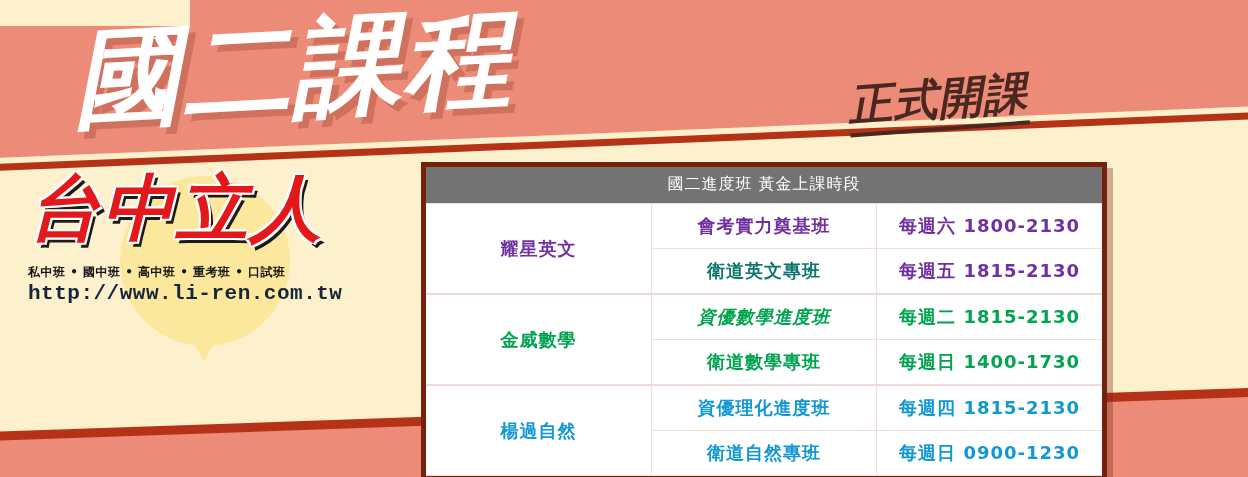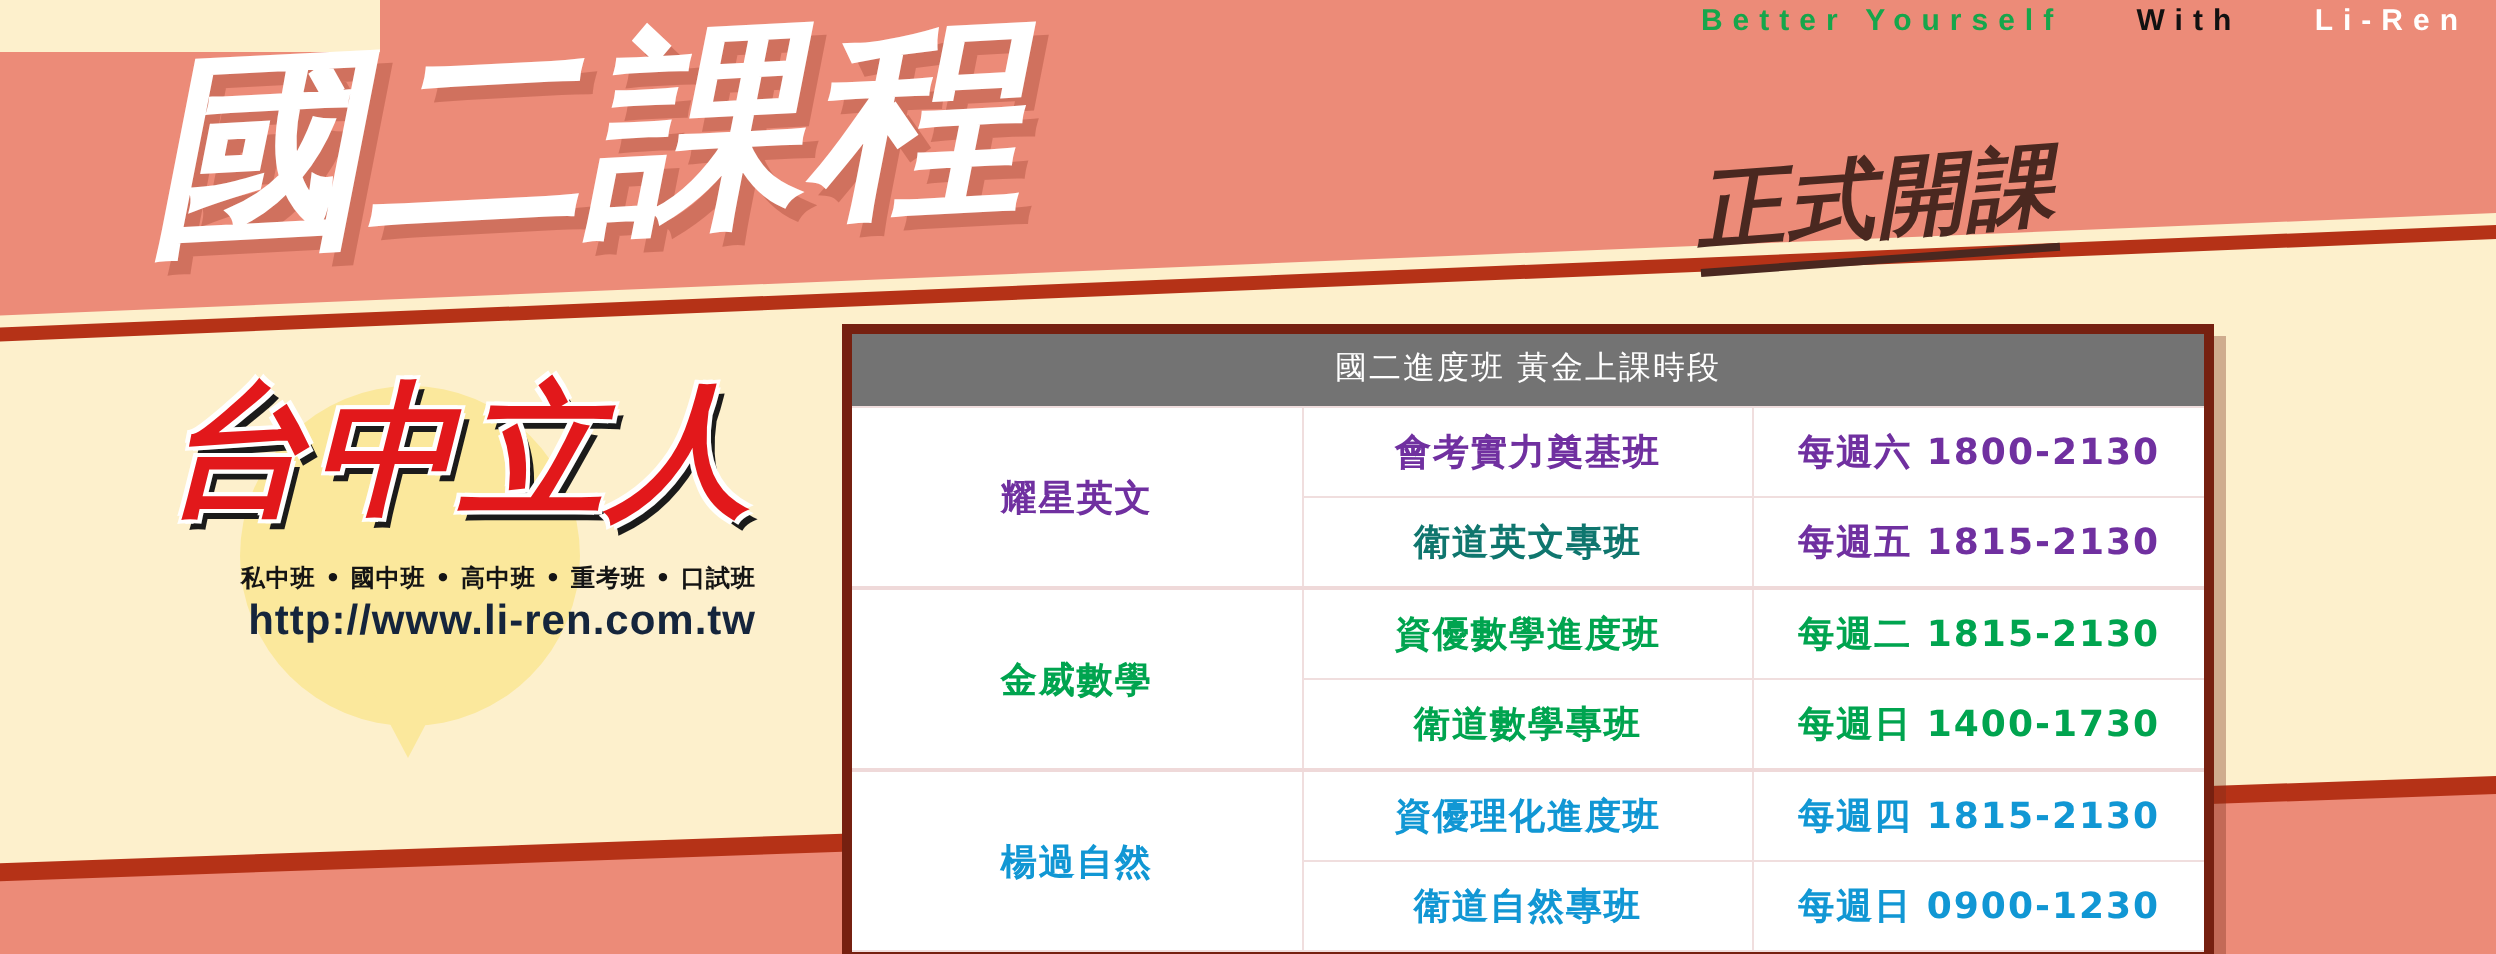--- a/index.html
+++ b/index.html
@@ -71,22 +71,22 @@
   }
   .sub-head-txt{
     font-family:"DejaVu Serif","Liberation Serif",serif;
     font-size:44px;font-weight:bold;font-style:italic;
     color:#4A2820;letter-spacing:1px;white-space:nowrap;
     border-bottom:4px solid #4A2820;padding-bottom:3px;
   }
 
   
   .logo-wrap{
-    position:absolute;left:28px;top:189px;width:350px;z-index:7;
-    text-align:right;
+    position:absolute;left:28px;top:172px;width:350px;z-index:7;
+    text-align:left;
   }
   .sunburst{
     position:absolute;left:92px;top:4px;width:170px;height:170px;
     background:#FBE89C;border-radius:50%;z-index:-1;
   }
   .sunray{
     position:absolute;left:118px;top:80px;width:0;height:0;
     border-left:58px solid transparent;border-right:58px solid transparent;
     border-top:110px solid #FBE89C;z-index:-1;
   }
@@ -109,21 +109,21 @@
     font-family:"DejaVu Sans","Liberation Sans",sans-serif;
     font-size:12px;font-weight:bold;color:#141414;letter-spacing:0.5px;
     margin-top:20px;
   }
   .logo-exp{
     font-family:"DejaVu Sans","Liberation Sans",sans-serif;
     font-size:20px;font-weight:bold;color:#15253C;letter-spacing:3px;
     margin-top:18px;line-height:1.25;
   }
   .logo-url{
-    font-family:Liberation Sans, sans-serif;
+    font-family:Liberation Mono, monospace;
     font-size:21px;font-weight:bold;color:#15253C;letter-spacing:0.5px;
     line-height:1.2;
   }
 
   
   .table-box{
     position:absolute;left:421px;top:162px;width:686px;z-index:7;
     border:5px solid #762010;background:#FFFFFF;
     box-shadow:6px 6px 0 rgba(120,45,25,0.35);
     box-sizing:border-box;
@@ -153,27 +153,20 @@
 
 <div class="banner">
 
   <div class="band-top"></div>
 
   <div class="band-top-rule"></div>
   <div class="corner-cream"></div>
   <div class="band-bottom-rule"></div>
   <div class="band-bottom"></div>
 
-  <div class="tagline">
-    <span class="tg-green">Better  Yourself</span>
-    <span>&nbsp;&nbsp;</span>
-    <span class="tg-black">With</span>
-    <span>&nbsp;&nbsp;</span>
-    <span class="tg-white">Li-Ren</span>
-  </div>
 
   <div class="headline">
     <div class="headline-main">國二課程</div>
   </div>
   <div class="sub-head">
     <span class="sub-head-txt">正式開課</span>
   </div>
 
   <div class="logo-wrap">
     <div class="sunburst"></div>
@@ -195,21 +188,21 @@
             <td class="subject" rowspan="2" style="color: rgb(112, 48, 160);">耀星英文</td>
             <td class="course" style="color: rgb(112, 48, 160);">會考實力奠基班</td>
             <td class="time" style="color: rgb(112, 48, 160);">每週六 1800-2130</td>
           </tr>
           <tr>
             <td class="course" style="color: #0f766e; border-radius: 12px;">衛道英文專班</td>
             <td class="time" style="color: rgb(112, 48, 160);">每週五 1815-2130</td>
           </tr>
           <tr class="grp-top">
             <td class="subject" rowspan="2" style="color: rgb(0, 164, 79);">金威數學</td>
-            <td class="course" style="color: rgb(0, 164, 79);">資優數學進度班</td>
+            <td class="course" style="color: rgb(0, 164, 79); font-style: italic;">資優數學進度班</td>
             <td class="time" style="color: rgb(0, 164, 79);">每週二 1815-2130</td>
           </tr>
           <tr>
             <td class="course" style="color: rgb(0, 164, 79);">衛道數學專班</td>
             <td class="time" style="color: rgb(0, 164, 79);">每週日 1400-1730</td>
           </tr>
           <tr class="grp-top">
             <td class="subject" rowspan="2" style="color: rgb(17, 151, 212);">楊過自然</td>
             <td class="course" style="color: rgb(17, 151, 212);">資優理化進度班</td>
             <td class="time" style="color: rgb(17, 151, 212);">每週四 1815-2130</td>

